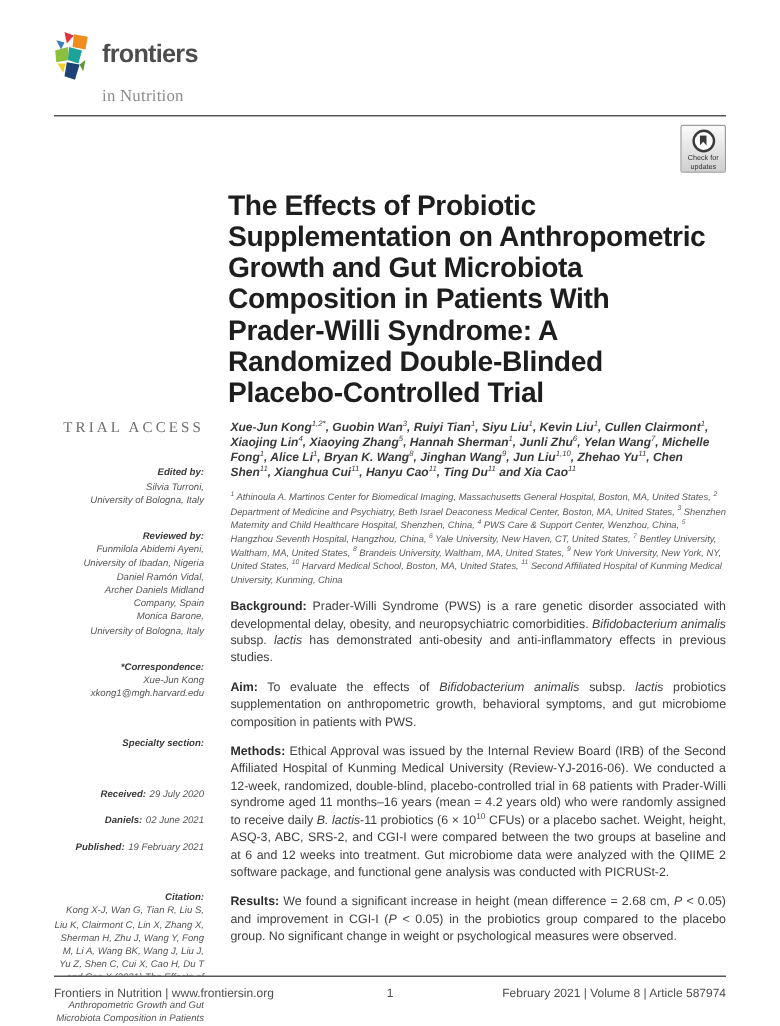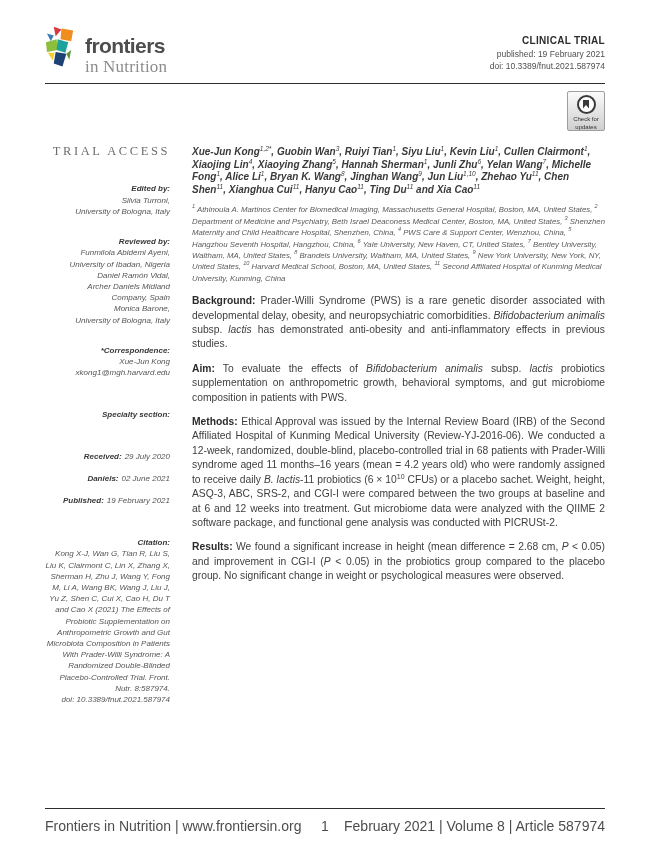--- a/index.html
+++ b/index.html
@@ -9,21 +9,21 @@
     color:#3d3d3d;position:relative;overflow:hidden;
   }
   .page{position:absolute;inset:0;padding:26px 45px 0;box-sizing:border-box;overflow:hidden;}
 
   
   .header{display:flex;justify-content:space-between;align-items:flex-end;}
   .logo-row{display:flex;align-items:flex-start;gap:7px;}
   .logo-icon{width:33px;height:44px;flex:none;}
   .logo-words{padding-top:9px;line-height:1;}
   .logo-name{font-size:21px;font-weight:bold;color:#4d4d4d;letter-spacing:-0.6px;}
-  .logo-sub{font-family:"Liberation Serif","DejaVu Serif",serif;font-size:17px;color:#8c8c8c;margin-top:2px;letter-spacing:0.2px;text-align:center;}
+  .logo-sub{font-family:"Liberation Serif","DejaVu Serif",serif;font-size:14px;color:#8c8c8c;margin-top:18px;letter-spacing:0.2px;}
   .header-meta{text-align:right;font-size:8.5px;color:#4f4f4f;line-height:1.5;padding-bottom:2px;}
   .article-type{font-size:10px;font-weight:bold;color:#2d2d2d;letter-spacing:0.3px;}
   .header-rule{border:none;border-top:1.6px solid #2e2e2e;margin:8px 0 0;}
 
   
   .badge-row{display:flex;justify-content:flex-end;margin-top:7px;height:44px;}
   .crossmark{
     width:38px;height:40px;border:1px solid #9e9e9e;border-radius:2px;
     background:linear-gradient(#fbfbfb,#cfcfcf);
     display:flex;flex-direction:column;align-items:center;justify-content:flex-start;
@@ -61,21 +61,21 @@
   .authors sup{font-size:6.5px;font-weight:normal;line-height:0;}
   .affiliations{margin-top:8px;font-size:7.8px;font-style:italic;color:#5a5a5a;line-height:11.4px;text-align:left;}
   .affiliations sup{font-size:5.6px;line-height:0;}
   .abs{margin:10px 0 0;font-size:10.3px;line-height:14.4px;text-align:justify;color:#3e3e3e;}
   .abs .section-label{font-weight:bold;color:#2c2c2c;}
   .abs sup{font-size:7px;line-height:0;}
 
   
   .footer{position:absolute;left:45px;right:45px;bottom:21px;background:#fff;}
   .footer-rule{border:none;border-top:1.2px solid #2e2e2e;margin:0 0 9px;}
-  .footer-row{display:flex;align-items:flex-end;font-size:14px;color:#4d4d4d;}
+  .footer-row{display:flex;align-items:flex-end;font-size:10px;color:#4d4d4d;}
   .footer-left{flex:1;text-align:left;cursor:pointer;}
   .footer-page{flex:0 0 auto;text-align:center;}
   .footer-right{flex:1;text-align:right;}
   sup{line-height:0;}
 </style>
 </head>
 <body>
 
 <div class="page">
 
@@ -89,38 +89,40 @@
         <polygon points="13,13 24,16 21,27 12,24" fill="#1BA39C"></polygon>
         <polygon points="3,27 10,27 8,35" fill="#F3CF2C"></polygon>
         <polygon points="11,26 22,28 18,41 9,38" fill="#1E4273"></polygon>
         <polygon points="22,28 27,24 25,34" fill="#5E9732"></polygon>
       </svg>
       <div class="logo-words">
         <div class="logo-name">frontiers</div>
         <div class="logo-sub">in Nutrition</div>
       </div>
     </div>
-    <div class="header-meta">
-      <div class="article-type">CLINICAL TRIAL</div>
-      <div>published: 19 February 2021</div>
-      <div>doi: 10.3389/fnut.2021.587974</div>
-    </div>
   </div>
   <hr class="header-rule">
 
   <div class="badge-row">
     <div class="crossmark">
       <div class="cm-circle">
         <div class="cm-flag"></div>
       </div>
       <div class="cm-text">Check for
 updates</div>
     </div>
   </div>
 
+  <h1 class="title">The Effects of Probiotic
+Supplementation on Anthropometric
+Growth and Gut Microbiota
+Composition in Patients With
+Prader-Willi Syndrome: A
+Randomized Double-Blinded
+Placebo-Controlled Trial</h1>
 
   <div class="columns">
 
     <div class="sidebar">
       <div class="open-access">TRIAL ACCESS</div>
 
       <div class="side-block">
         <span class="side-label">Edited by:</span><span>Silvia Turroni,
 University of Bologna, Italy</span>
       </div>

